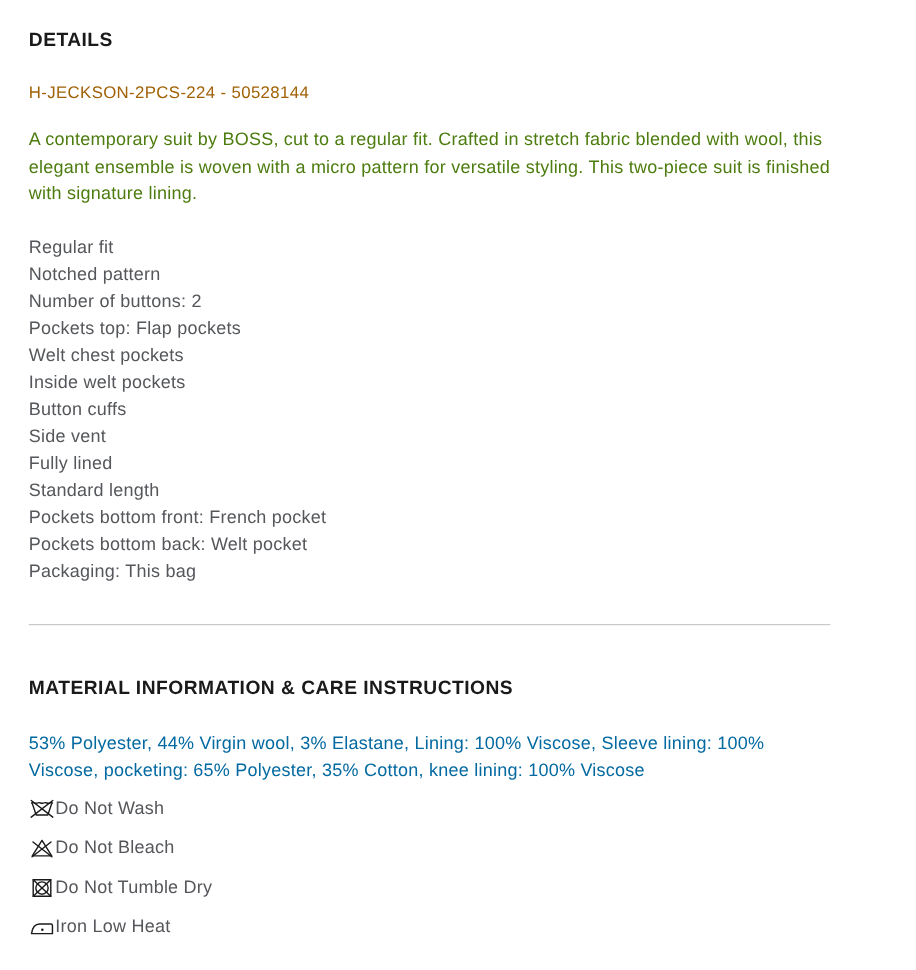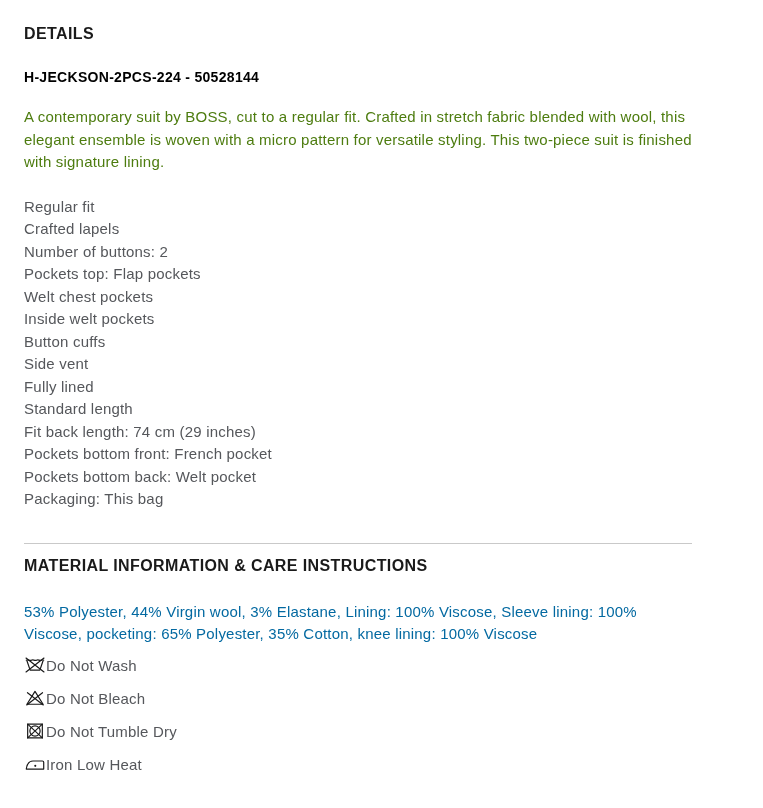--- a/index.html
+++ b/index.html
@@ -20,23 +20,23 @@
     font-size: 16px;
     line-height: 18px;
     font-weight: 700;
     letter-spacing: 0.4px;
     color: #1a1a1a;
   }
   .product-code {
     margin-top: 26px;
     font-size: 14px;
     line-height: 17px;
-    font-weight: 700;
+    font-weight: 400;
     letter-spacing: 0.3px;
-    color: #000000;
+    color: #a16207;
   }
   .description {
     margin: 20px 0 0 0;
     font-size: 15px;
     line-height: 22.5px;
     letter-spacing: 0.2px;
     color: #4d7c0f;
   }
   .feature-list {
     margin: 22px 0 0 0;
@@ -46,21 +46,21 @@
     line-height: 22.5px;
     letter-spacing: 0.2px;
     color: #55575b;
   }
   .divider {
     border: none;
     border-top: 1px solid #c9c9c9;
     margin: 32px 0 0 0;
   }
   .material-title {
-    margin-top: 13px;
+    margin-top: 44px;
   }
   .composition {
     margin: 26px 0 0 0;
     font-size: 15px;
     line-height: 22.5px;
     letter-spacing: 0.2px;
     color: #0369a1;
   }
   .care-list {
     margin: 3px 0 0 0;
@@ -95,39 +95,38 @@
     <h2 class="section-title">DETAILS</h2>
 
     <div class="product-code">H-JECKSON-2PCS-224 - 50528144</div>
 
     <p class="description">A contemporary suit by BOSS, cut to a regular fit. Crafted in stretch fabric blended with wool, this elegant ensemble is woven with a micro pattern for versatile styling. This two-piece suit is finished with signature lining.</p>
 
     <ul class="feature-list">
 
         <li>Regular fit</li>
 
-        <li>Crafted lapels</li>
+        <li>Notched pattern</li>
 
         <li>Number of buttons: 2</li>
 
         <li>Pockets top: Flap pockets</li>
 
         <li>Welt chest pockets</li>
 
         <li>Inside welt pockets</li>
 
         <li>Button cuffs</li>
 
         <li>Side vent</li>
 
         <li>Fully lined</li>
 
         <li>Standard length</li>
 
-        <li>Fit back length: 74 cm (29 inches)</li>
 
         <li>Pockets bottom front: French pocket</li>
 
         <li>Pockets bottom back: Welt pocket</li>
 
 
         <li>Packaging: This bag</li>
       </ul>
   </section>
 

